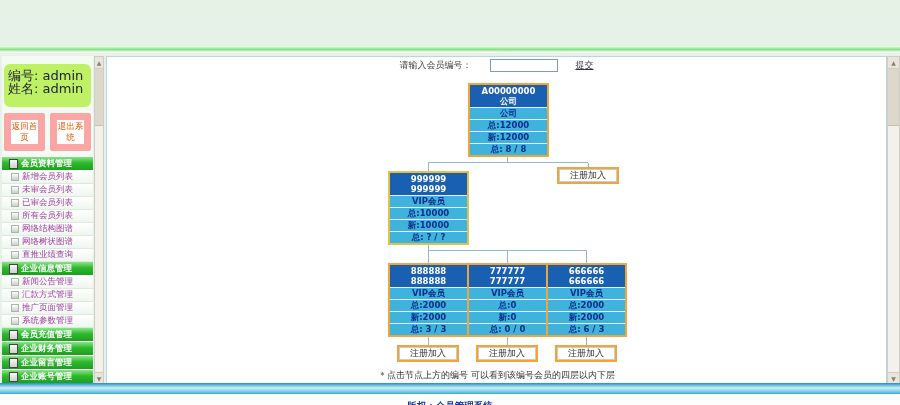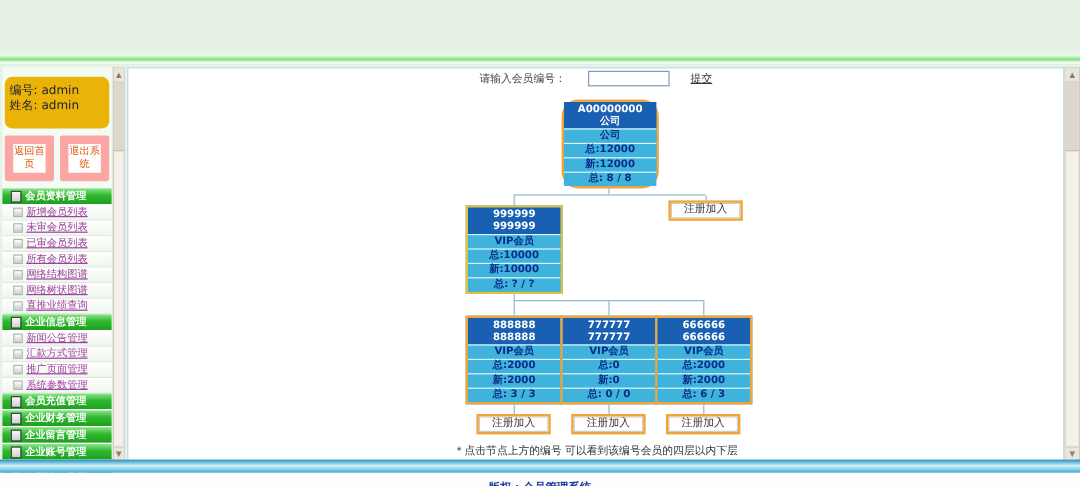--- a/index.html
+++ b/index.html
@@ -13,33 +13,33 @@
       radial-gradient(ellipse at 30% 120%, rgba(255,255,255,.45), rgba(255,255,255,0) 55%),
       linear-gradient(180deg,#bdeebd 0%, #49cf49 20%, #17a81f 62%, #53cc53 100%);
   }
   .app-title { position:absolute; left:17px; top:12px; color:#fff; font-size:18px; font-weight:bold;
     letter-spacing:2px; text-shadow:1px 1px 2px rgba(0,60,0,.5); }
   .stripe { position:absolute; left:0; top:46px; width:900px; height:8px;
     background:linear-gradient(180deg,#eaffea 0%, #86e086 45%, #ffffff 80%, #d8f0d8 100%); }
 
   
   .sidebar { position:absolute; left:2px; top:56px; width:91px; height:327px; background:#f4fbf4; }
-  .userbox { margin:8px 2px 6px 2px; height:38px; background:#eab308; border-radius:6px;
-    padding:5px 0 0 4px; font-size:10px; color:#223; line-height:13px; }
+  .userbox { margin:8px 2px 6px 2px; height:38px; background:#bef264; border-radius:6px;
+    padding:5px 0 0 4px; font-size:13px; color:#223; line-height:13px; }
   .btnrow { display:flex; gap:5px; margin:2px 2px 6px 2px; }
   .sb-btn { flex:1; background:#fff; border:7px solid #fca5a5; border-radius:2px; color:#e05500;
     font-size:8.5px; line-height:11px; padding:1px 0; text-align:center; cursor:pointer;
     font-family:"DejaVu Sans","Liberation Sans",sans-serif; }
   .menu { }
   .m-sec { display:flex; align-items:center; gap:3px; height:13px; padding-left:7px;
     background:linear-gradient(180deg,#8ae48a 0%, #2eb82e 45%, #1ea01e 100%);
     color:#fff; font-size:8.5px; font-weight:bold; border-bottom:1px solid #fff; cursor:pointer; }
   .m-item { display:flex; align-items:center; gap:3px; height:12px; padding-left:9px;
     background:linear-gradient(180deg,#ffffff,#eef6ee); color:#a040a0; font-size:8.5px;
-    border-bottom:1px solid #dfe8df; cursor:pointer;text-decoration:underline; }
+    border-bottom:1px solid #dfe8df; cursor:pointer; }
   .sec-ico { width:7px; height:8px; background:linear-gradient(180deg,#f8f8f8,#cfcfcf);
     border:1px solid #444; flex:0 0 auto; }
   .item-ico { width:6px; height:6px; border:1px solid #a8b8a8; background:linear-gradient(#fff,#ccc); flex:0 0 auto; }
 
   
   .scrollbar { position:absolute; top:56px; height:327px; background:#f4f1ea; border:1px solid #cfccc4; }
   .sb-side { left:94px; width:8px; }
   .sb-page { left:887px; width:11px; }
   .sc-arrow { display:block; width:100%; height:11px; background:#e9e5da; border-bottom:1px solid #cfccc4;
     color:#887f6e; font-size:6px; text-align:center; line-height:11px; cursor:pointer; }
@@ -196,21 +196,21 @@
       <div class="cv" style="left:481px;top:106px;height:4px;"></div>
       <div class="cv" style="left:321px;top:188px;height:5px;"></div>
       <div class="ch" style="left:321px;top:193px;width:159px;"></div>
       <div class="cv" style="left:321px;top:194px;height:12px;"></div>
       <div class="cv" style="left:400px;top:194px;height:12px;"></div>
       <div class="cv" style="left:479px;top:194px;height:12px;"></div>
       <div class="cv" style="left:321px;top:280px;height:8px;"></div>
       <div class="cv" style="left:400px;top:280px;height:8px;"></div>
       <div class="cv" style="left:479px;top:280px;height:8px;"></div>
 
-      <div class="node" style="left:361px;top:26px;border-radius:14px;">
+      <div class="node" style="left:361px;top:26px;">
         <div class="nhead">
           <div>A00000000</div>
           <div>公司</div>
         </div>
         <div class="nrow">公司</div>
         <div class="nrow">总:12000</div>
         <div class="nrow">新:12000</div>
         <div class="nrow">总: 8 / 8</div>
       </div>
 

